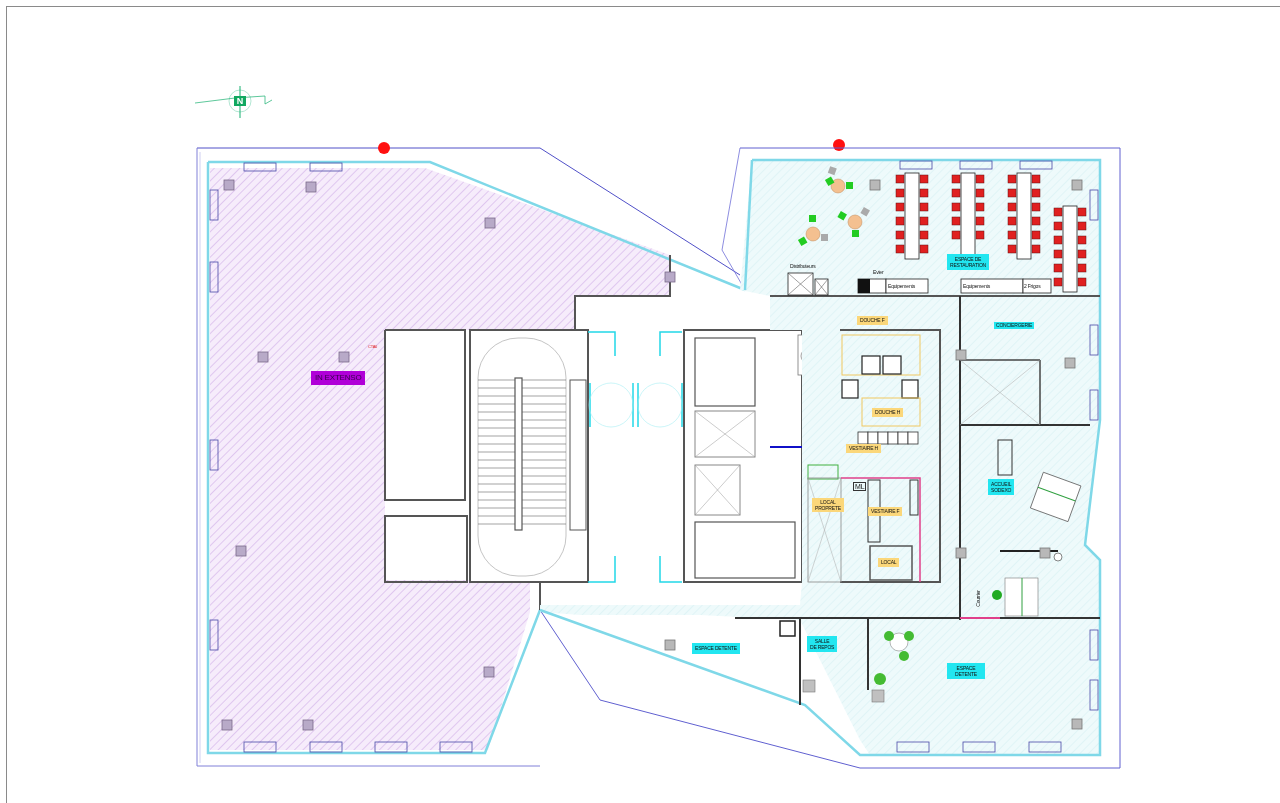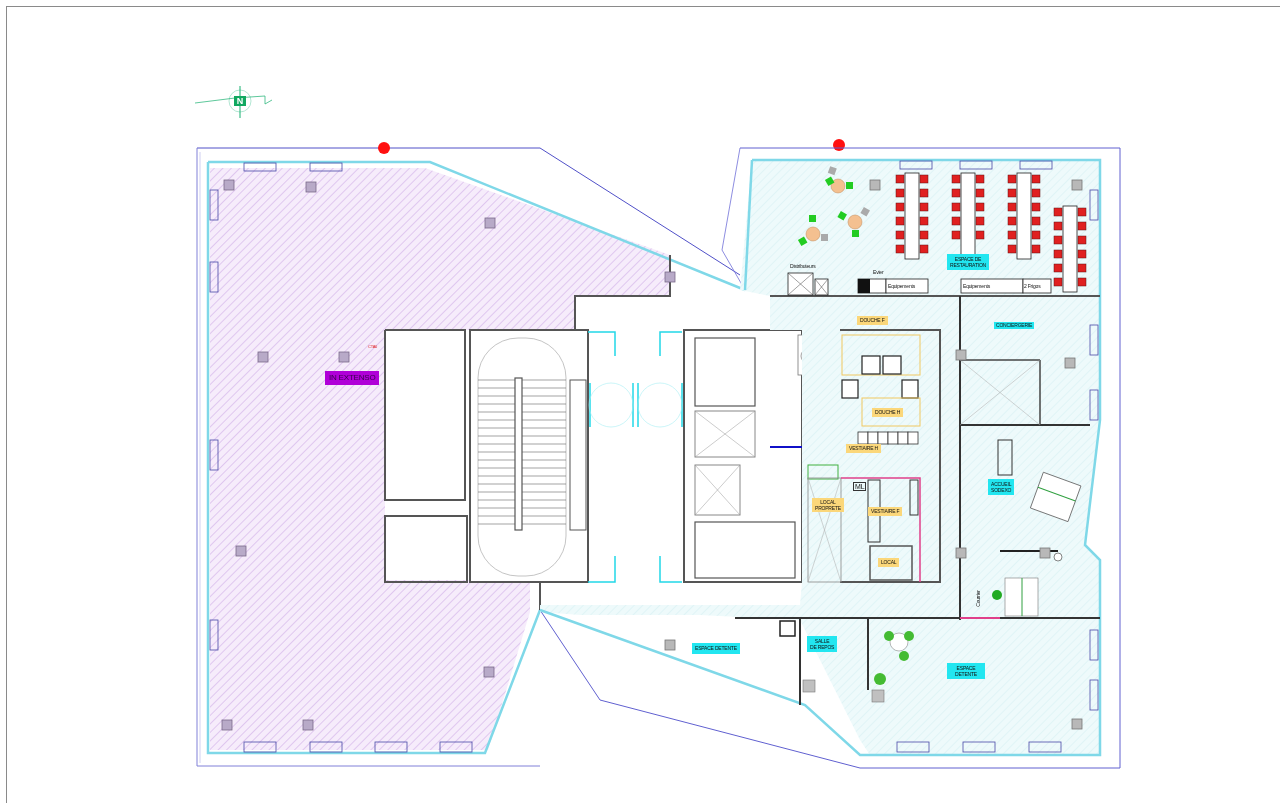--- a/index.html
+++ b/index.html
@@ -324,21 +324,21 @@
     <rect x="858" y="279" width="12" height="14" fill="#111"></rect>
     <g stroke="#444" stroke-width="0.5">
       <line x1="788" y1="273" x2="813" y2="295"></line>
         <line x1="813" y1="273" x2="788" y2="295"></line>
       <line x1="815" y1="279" x2="828" y2="295"></line>
         <line x1="828" y1="279" x2="815" y2="295"></line>
     </g>
   </g>
 </svg>
 
-<div class="lbl purple" style="left:325px; top:371px;">IN EXTENSO</div>
+<div class="lbl purple" style="left:311px; top:371px;">IN EXTENSO</div>
 <div class="lbl red" style="left:368px; top:343px;">CTA0</div>
 
 <div class="lbl cyan" style="left:947px; top:254px; white-space:pre-line; font-size:5px; line-height:6px;">ESPACE DE
 RESTAURATION</div>
 <div class="lbl plain" style="left:790px; top:263px;">Distributeurs</div>
 <div class="lbl plain" style="left:873px; top:269px;">Evier</div>
 <div class="lbl plain" style="left:888px; top:283px;">Equipements</div>
 <div class="lbl plain" style="left:963px; top:283px;">Equipements</div>
 <div class="lbl plain" style="left:1024px; top:283px;">2 Frigos</div>
 

